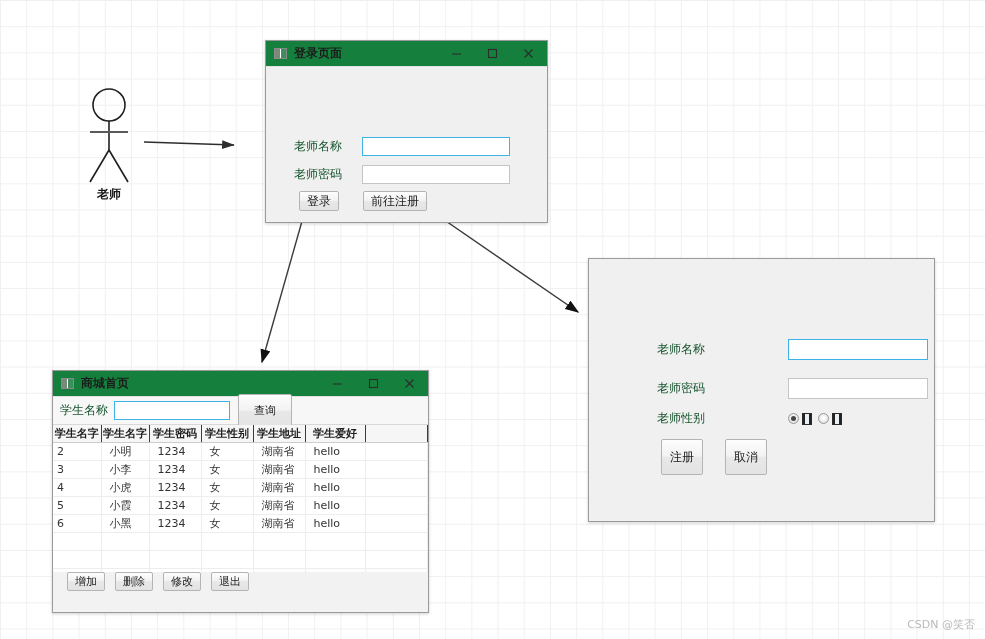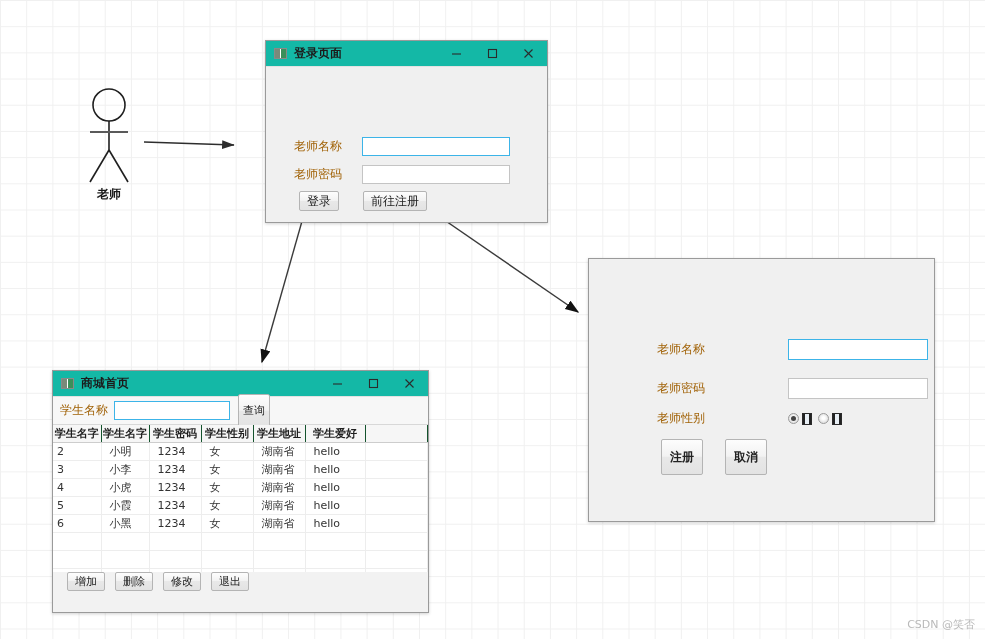--- a/index.html
+++ b/index.html
@@ -56,21 +56,21 @@
   
   .window {
     position: absolute;
     background: #f0f0f0;
     border: 1px solid #9a9a9a;
     box-shadow: 0 1px 3px rgba(0,0,0,0.18);
     box-sizing: border-box;
   }
   .titlebar {
     height: 26px;
-    background: #14b8a6;
+    background: #15803d;
     border-bottom: 1px solid #e2e2e2;
     display: flex;
     align-items: center;
     padding: 0 1px 0 8px;
     box-sizing: border-box;
   }
   .title-icon {
     width: 13px;
     height: 11px;
     flex: 0 0 auto;
@@ -97,21 +97,21 @@
     display: flex;
     align-items: center;
     justify-content: center;
     color: #2b2b2b;
   }
   .win-btn svg { display: block; }
 
   
   .lbl {
     font-size: 12px;
-    color: #a16207;
+    color: #14532d;
     white-space: nowrap;
   }
   .textbox {
     background: #ffffff;
     border: 1px solid #c4c4c4;
     box-sizing: border-box;
     height: 19px;
   }
   .textbox.focused {
     border: 1px solid #3cb4e8;
@@ -169,33 +169,33 @@
   #win-reg .body { position: relative; height: calc(100% - 26px); }
   #win-reg .row { position: absolute; display: flex; align-items: center; }
   #win-reg .g1 { left: 68px; top: 80px; }
   #win-reg .g2 { left: 68px; top: 119px; }
   #win-reg .g3 { left: 68px; top: 151px; }
   #win-reg .row .lbl { width: 62px; }
   #win-reg .g1 .textbox, #win-reg .g2 .textbox { width: 140px; margin-left: 69px; height: 21px; }
   #win-reg .g3 .opts { margin-left: 69px; display: flex; align-items: center; gap: 6px; }
   #win-reg .opt { display: flex; align-items: center; gap: 3px; }
   #win-reg .btnrow { position: absolute; left: 72px; top: 180px; display: flex; gap: 22px; }
-  #win-reg .btnrow .btn { width: 42px; height: 33px; padding: 17px; font-weight: bold; }
+  #win-reg .btnrow .btn { width: 42px; height: 33px; padding: 17px; }
 
   
   #win-table { left: 52px; top: 370px; width: 377px; height: 243px; }
   #win-table .body { position: relative; height: calc(100% - 26px); background: #f2f2f2; }
   #win-table .searchrow {
     position: absolute; left: 0; top: 0; right: 0; height: 27px;
     display: flex; align-items: center; padding-left: 7px;
     background: #f7f7f7;
     border-bottom: 1px solid #d8d8d8;
   }
   #win-table .searchrow .textbox { width: 116px; margin-left: 6px; height: 19px; }
-  #win-table .searchrow .btn { margin-left: 8px; height: 34px; font-size: 11px; padding: 0 4px; }
+  #win-table .searchrow .btn { margin-left: 8px; height: 34px; font-size: 11px; padding: 0 15px; }
   #win-table .grid {
     position: absolute; left: 0; top: 28px; right: 0; bottom: 40px;
     background: #ffffff;
     overflow: hidden;
   }
   table.datagrid {
     width: 100%;
     border-collapse: collapse;
     table-layout: fixed;
     font-size: 11px;

